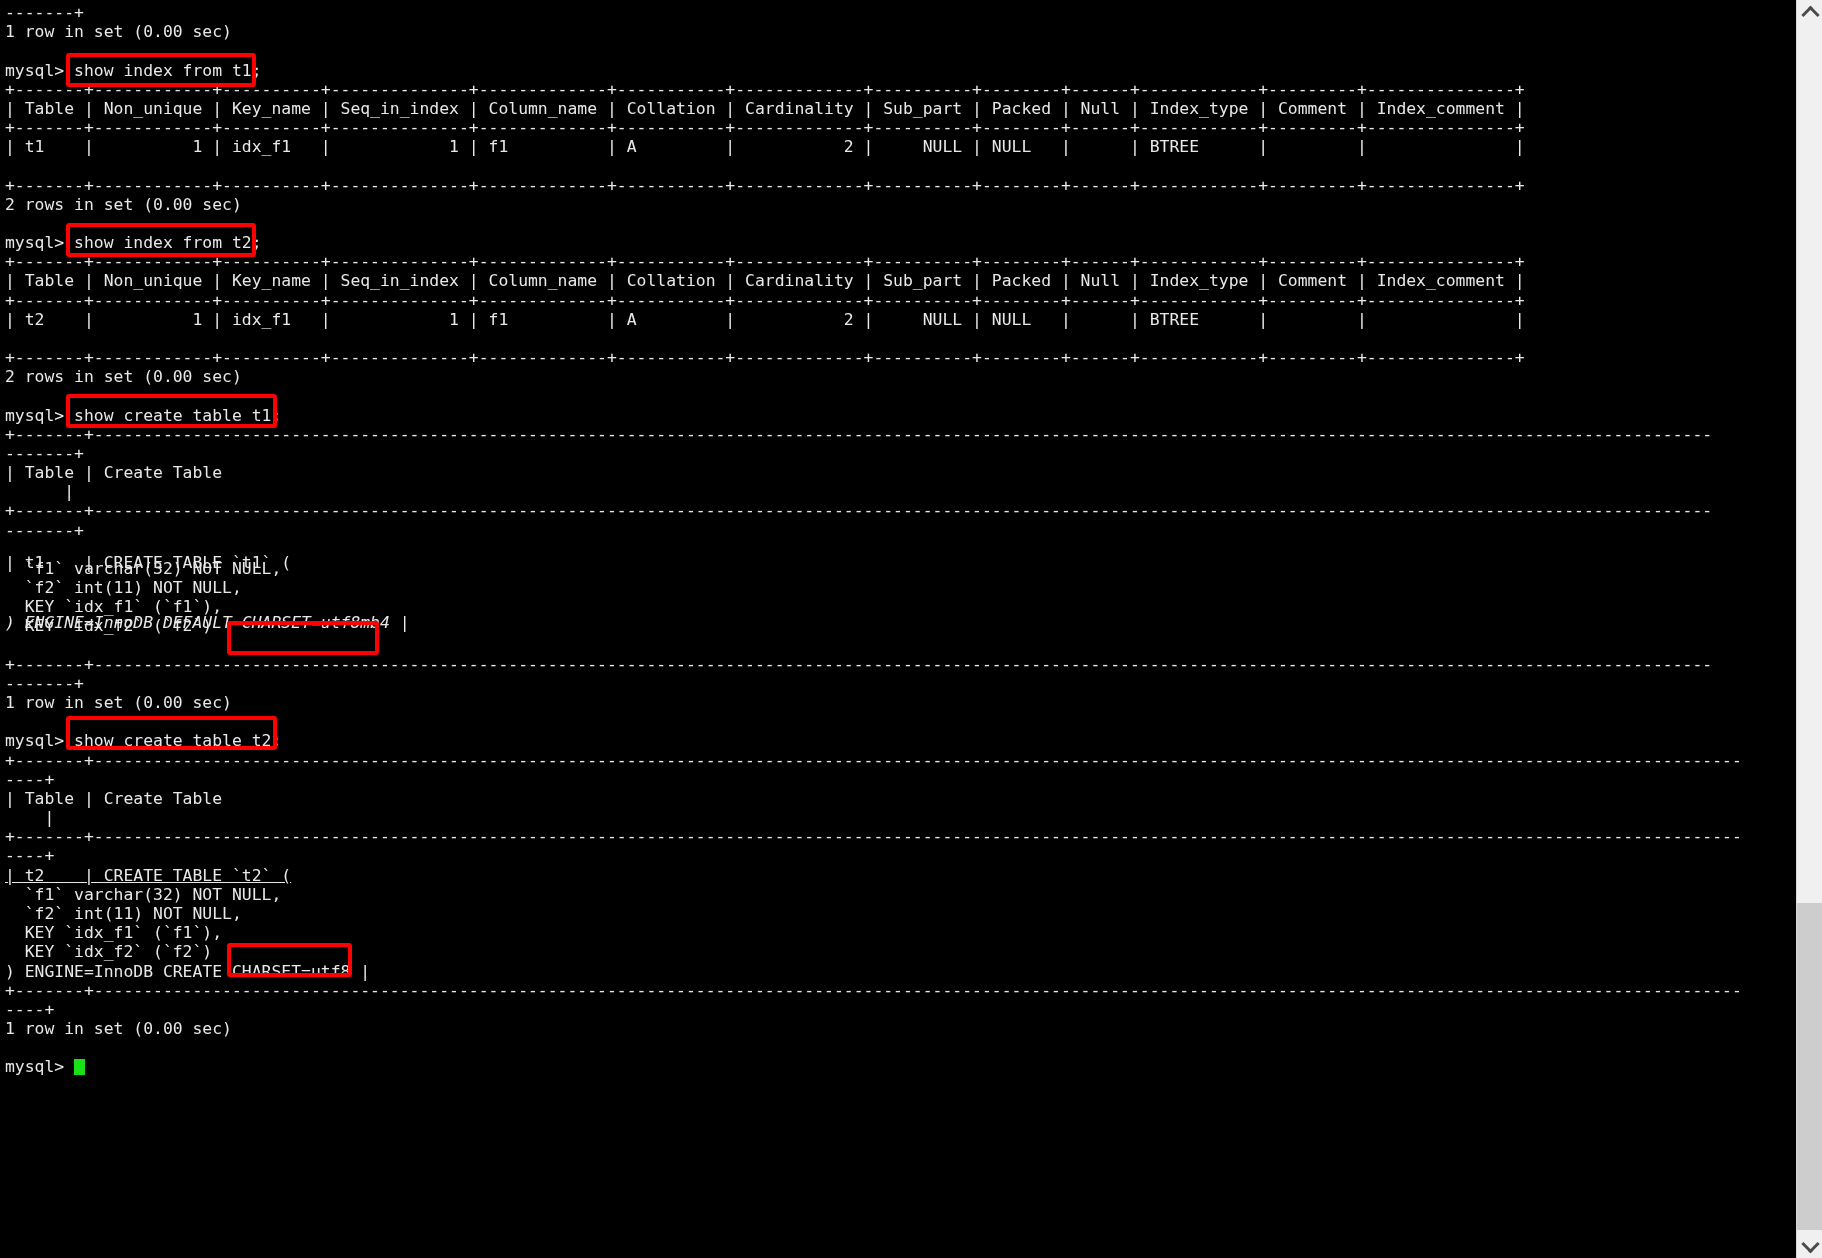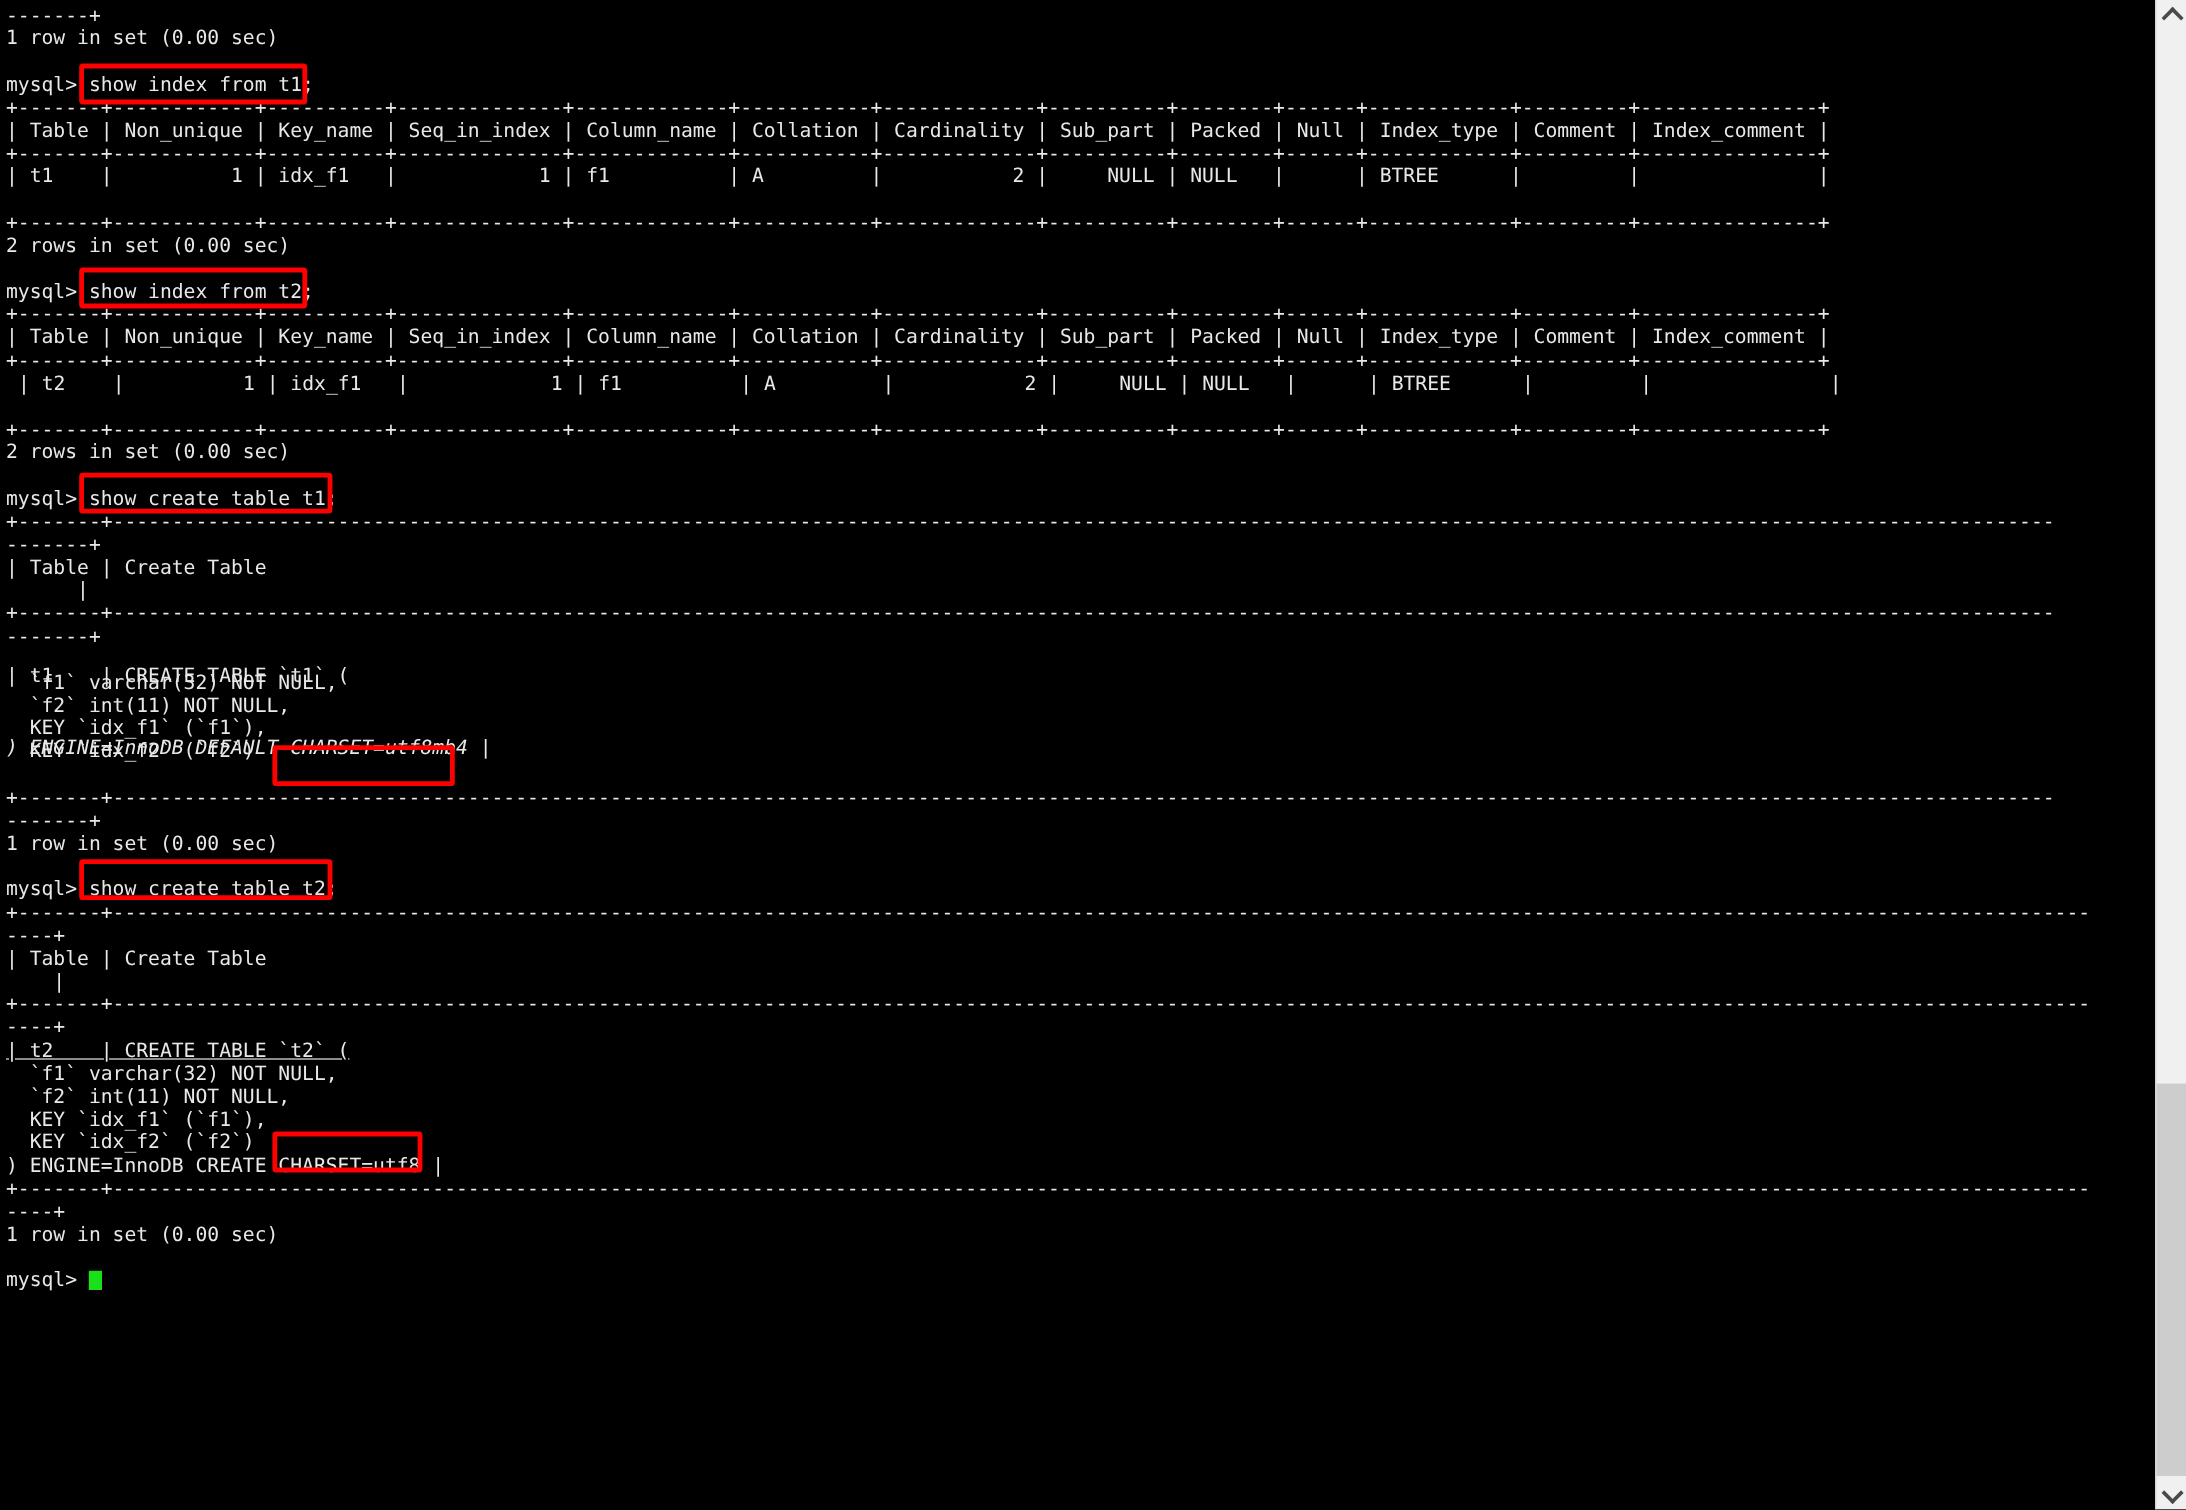--- a/index.html
+++ b/index.html
@@ -33,21 +33,21 @@
       <div class="line" style="top: 98.85px;">| Table | Non_unique | Key_name | Seq_in_index | Column_name | Collation | Cardinality | Sub_part | Packed | Null | Index_type | Comment | Index_comment |</div>
       <div class="line" style="top: 118.02px;">+-------+------------+----------+--------------+-------------+-----------+-------------+----------+--------+------+------------+---------+---------------+</div>
       <div class="line" style="top: 137.19px;">| t1    |          1 | idx_f1   |            1 | f1          | A         |           2 |     NULL | NULL   |      | BTREE      |         |               |</div>
       <div class="line" style="top: 175.53px;">+-------+------------+----------+--------------+-------------+-----------+-------------+----------+--------+------+------------+---------+---------------+</div>
       <div class="line" style="top: 194.7px;">2 rows in set (0.00 sec)</div>
       <div class="line" style="top: 213.87px;"></div>
       <div class="line" style="top: 233.04px;">mysql&gt; show index from t2;</div>
       <div class="line" style="top: 252.21px;">+-------+------------+----------+--------------+-------------+-----------+-------------+----------+--------+------+------------+---------+---------------+</div>
       <div class="line" style="top: 271.38px;">| Table | Non_unique | Key_name | Seq_in_index | Column_name | Collation | Cardinality | Sub_part | Packed | Null | Index_type | Comment | Index_comment |</div>
       <div class="line" style="top: 290.55px;">+-------+------------+----------+--------------+-------------+-----------+-------------+----------+--------+------+------------+---------+---------------+</div>
-      <div class="line" style="top: 309.72px; margin-left: 10px;">| t2    |          1 | idx_f1   |            1 | f1          | A         |           2 |     NULL | NULL   |      | BTREE      |         |               |</div>
+      <div class="line" style="top: 309.72px;">| t2    |          1 | idx_f1   |            1 | f1          | A         |           2 |     NULL | NULL   |      | BTREE      |         |               |</div>
       <div class="line" style="top: 348.06px;">+-------+------------+----------+--------------+-------------+-----------+-------------+----------+--------+------+------------+---------+---------------+</div>
       <div class="line" style="top: 367.23px;">2 rows in set (0.00 sec)</div>
       <div class="line" style="top: 386.4px;"></div>
       <div class="line" style="top: 405.57px;">mysql&gt; show create table t1;</div>
       <div class="line" style="top: 424.74px;">+-------+--------------------------------------------------------------------------------------------------------------------------------------------------------------------</div>
       <div class="line" style="top: 443.91px;">-------+</div>
       <div class="line" style="top: 463.08px;">| Table | Create Table</div>
       <div class="line" style="top: 482.25px;">      |</div>
       <div class="line" style="top: 501.42px;">+-------+--------------------------------------------------------------------------------------------------------------------------------------------------------------------</div>
       <div class="line" style="top: 520.59px;">-------+</div>

